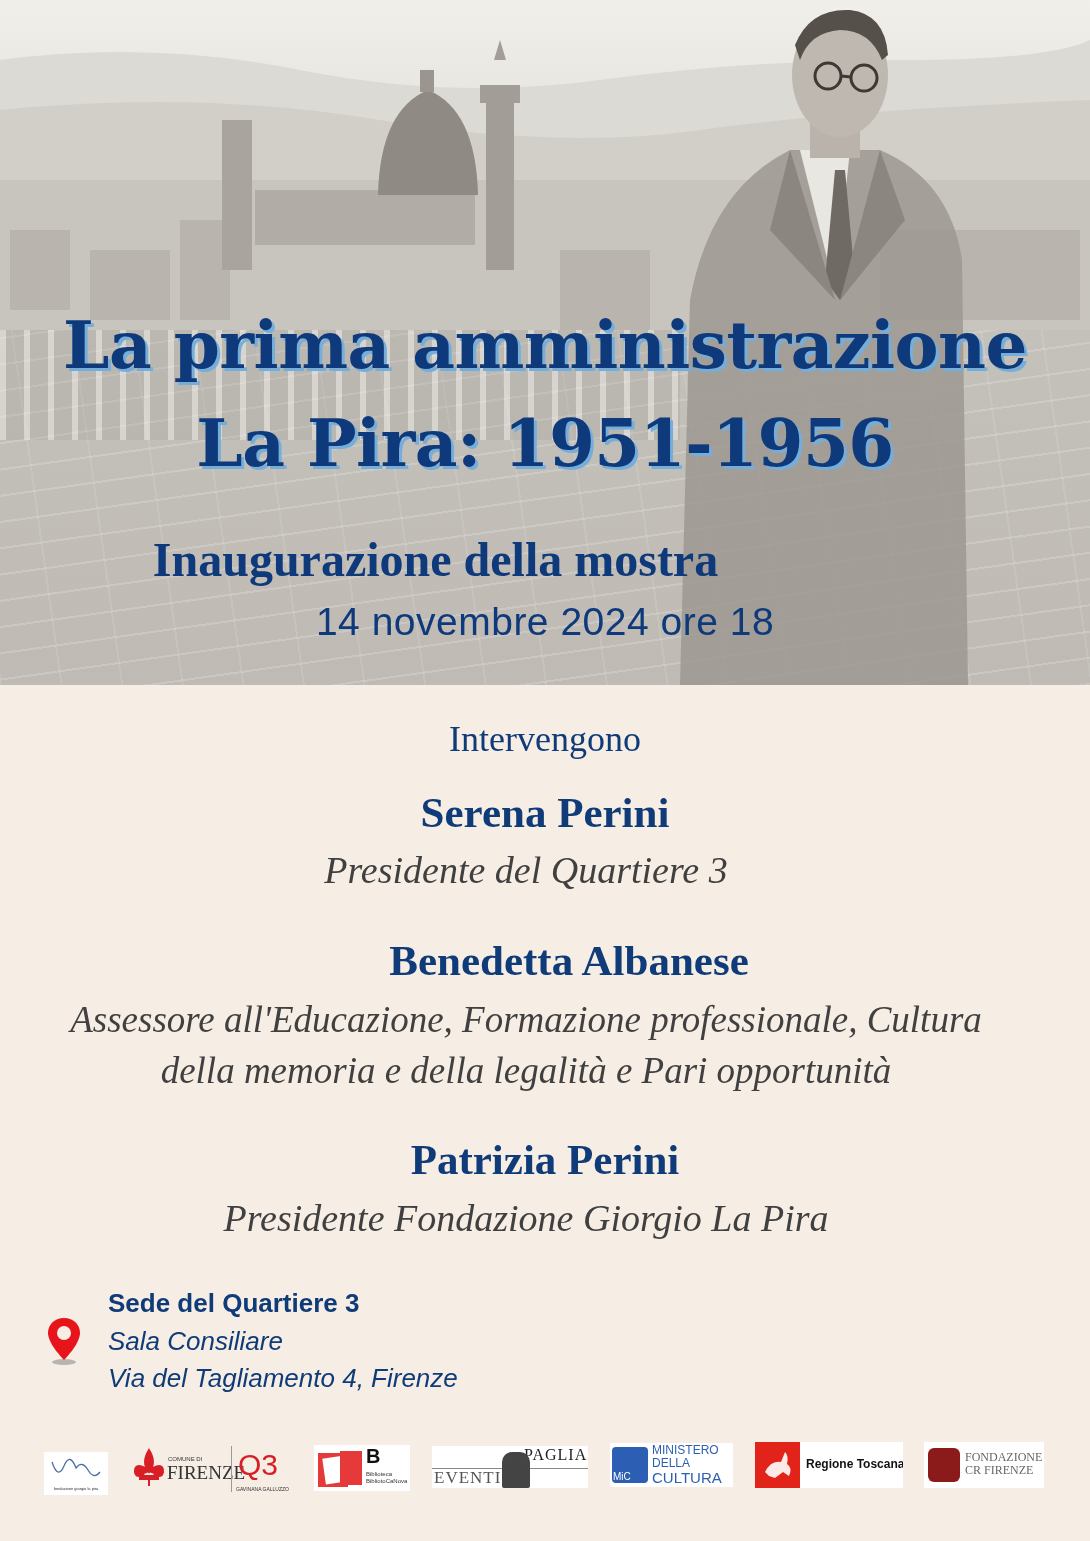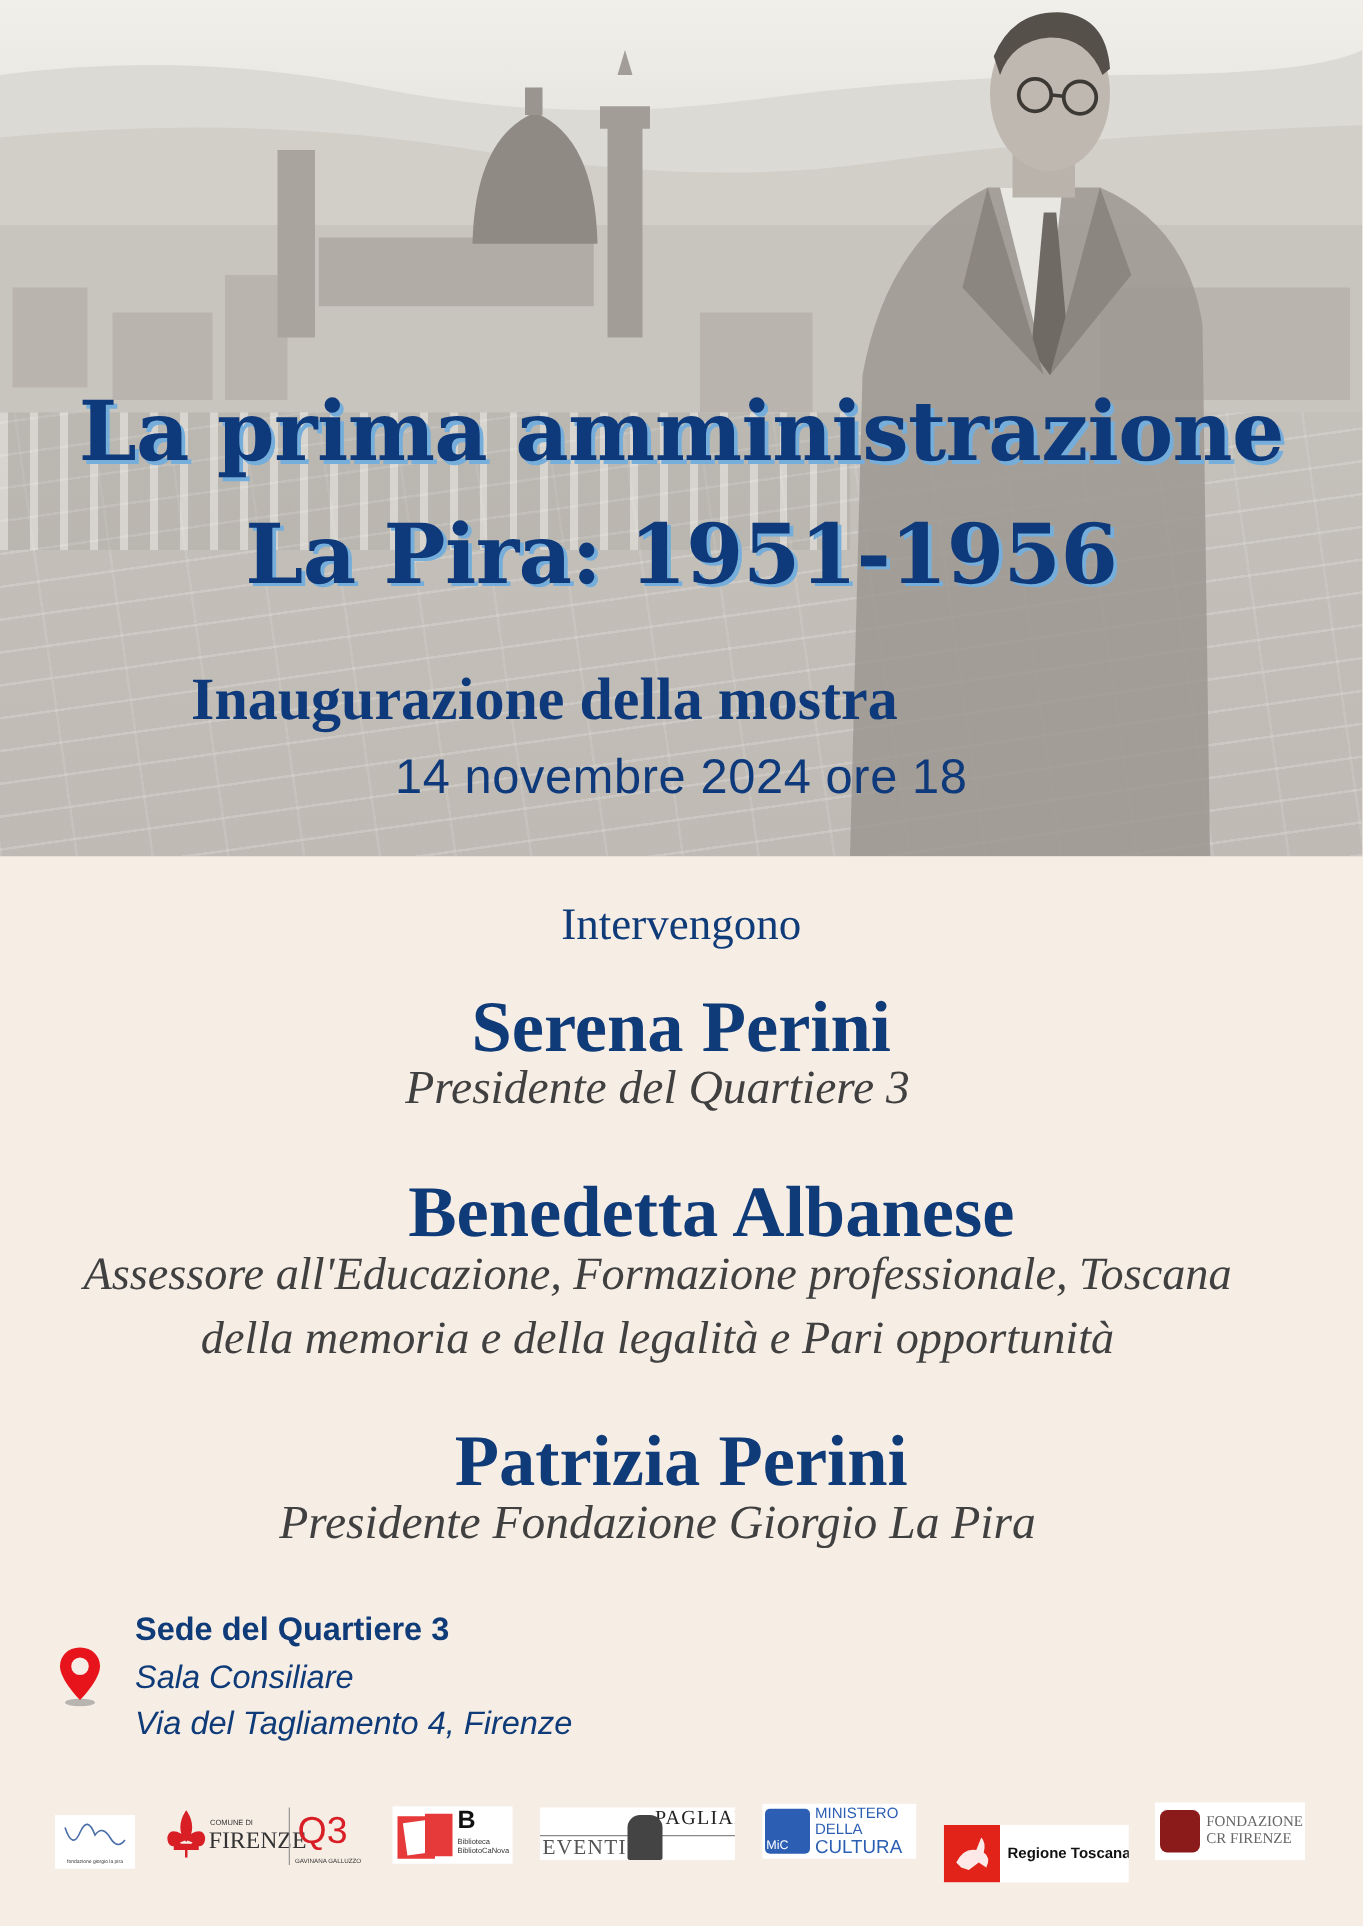--- a/index.html
+++ b/index.html
@@ -23,21 +23,21 @@
   .title { position:absolute; left:0; width:1090px; text-align:center; font-family:"DejaVu Serif", serif; font-weight:bold;
     color:#0e3a7b; text-shadow: 3px 3px 0 #76aedb; letter-spacing:-0.5px; }
   .title.l1 { top:306px; font-size:66px; }
   .title.l2 { top:404px; font-size:66px; }
   .subtitle { position:absolute; top:532px; left:0; width:871px; text-align:center; font-family:"Liberation Serif", serif;
     font-weight:bold; font-size:48px; color:#0e3a7b; }
   .date { position:absolute; top:600px; left:0; width:1090px; text-align:center; font-family:"Liberation Sans", sans-serif;
     font-size:39px; color:#0e3a7b; letter-spacing:0.5px; }
 
   .intro { position:absolute; top:718px; left:0; width:1090px; text-align:center; font-size:36px; color:#0f3b78; }
-  .speaker-name { position:absolute; left:0; width:1090px; text-align:center; font-weight:bold; font-size:58px; color:#0f3b78; }
+  .speaker-name { position:absolute; left:0; width:1090px; text-align:center; font-weight:bold; font-size:43px; color:#0f3b78; }
   .speaker-role { position:absolute; left:0; width:1052px; text-align:center; font-style:italic; font-size:38px; color:#404040; line-height:51px; }
 
   .venue { position:absolute; left:46px; top:1288px; width:460px; height:110px; }
   .venue .pin { position:absolute; left:0; top:28px; width:36px; height:50px; }
   .venue .line { position:absolute; left:62px; font-family:"Liberation Sans", sans-serif; color:#0f3b78; font-size:26px; white-space:nowrap; }
   .venue .l-name { top:0; font-weight:bold; }
   .venue .l-room { top:38px; font-style:italic; }
   .venue .l-addr { top:75px; font-style:italic; }
 
   .logos { position:absolute; left:0; top:1440px; width:1090px; height:60px; }
@@ -100,21 +100,21 @@
 <div class="title l2">La Pira: 1951-1956</div>
 <div class="subtitle">Inaugurazione della mostra</div>
 <div class="date">14 novembre 2024 ore 18</div>
 
 <div class="intro">Intervengono</div>
 
 <div class="speaker-name" style="top:788px;">Serena Perini</div>
 <div class="speaker-role" style="top:845px;">Presidente del Quartiere 3</div>
 
 <div class="speaker-name" style="top:936px;padding-left:48px;">Benedetta Albanese</div>
-<div class="speaker-role" style="top:994px; font-size:37px;">Assessore all'Educazione, Formazione professionale, Toscana</div>
+<div class="speaker-role" style="top:994px; font-size:37px;">Assessore all'Educazione, Formazione professionale, Cultura</div>
 <div class="speaker-role" style="top:1045px; font-size:37px;">della memoria e della legalità e Pari opportunità</div>
 
 <div class="speaker-name" style="top:1135px;">Patrizia Perini</div>
 <div class="speaker-role" style="top:1193px;">Presidente Fondazione Giorgio La Pira</div>
 
 <div class="venue">
   <svg class="pin" viewBox="0 0 36 50">
     <ellipse cx="18" cy="46" rx="12" ry="3" fill="#b8b4b0"></ellipse>
     <path d="M18 2 C8 2 2 9 2 17 C2 28 18 44 18 44 C18 44 34 28 34 17 C34 9 28 2 18 2 Z" fill="#e8141b"></path>
     <circle cx="18" cy="17" r="7" fill="#f6ede5"></circle>
@@ -161,21 +161,21 @@
   </div>
 
   <div class="logo" style="left:610px; top:3px; width:123px; height:44px;">
     <div style="position:absolute; left:2px; top:4px; width:36px; height:36px; background:#2c5fb3; border-radius:4px;"></div>
     <div style="position:absolute; left:3px; top:28px; font-size:10px; color:#fff; font-family:'Liberation Sans',sans-serif;">MiC</div>
     <div style="position:absolute; left:42px; top:1px; font-size:12px; color:#2c5fb3; font-family:'Liberation Sans',sans-serif; line-height:13px;">MINISTERO</div>
     <div style="position:absolute; left:42px; top:14px; font-size:12px; color:#2c5fb3; font-family:'Liberation Sans',sans-serif; line-height:13px;">DELLA</div>
     <div style="position:absolute; left:42px; top:27px; font-size:15px; color:#2c5fb3; font-family:'Liberation Sans',sans-serif; line-height:15px;">CULTURA</div>
   </div>
 
-  <div class="logo" style="left:755px; top:20px; width:148px; height:46px;padding-left:20px;">
+  <div class="logo" style="left:755px; top:2px; width:148px; height:46px;padding-left:20px;">
     <div style="position:absolute; left:0; top:0; width:45px; height:46px; background:#e2231a;">
       <svg width="45" height="46" viewBox="0 0 45 46">
           <path d="M10 30 Q16 18 26 20 L30 10 Q34 14 32 22 Q38 26 34 34 L28 30 L20 36 L14 34 Z" fill="#fff" opacity="0.9"></path>
         </svg>
     </div>
     <div style="position:absolute; left:51px; top:15px; font-size:12px; font-weight:bold; color:#111; font-family:'Liberation Sans',sans-serif; white-space:nowrap;">Regione Toscana</div>
   </div>
 
   <div class="logo" style="left:924px; top:2px; width:120px; height:46px;">
     <div style="position:absolute; left:4px; top:6px; width:32px; height:34px; background:#8b1a1a; border-radius:6px;"></div>

